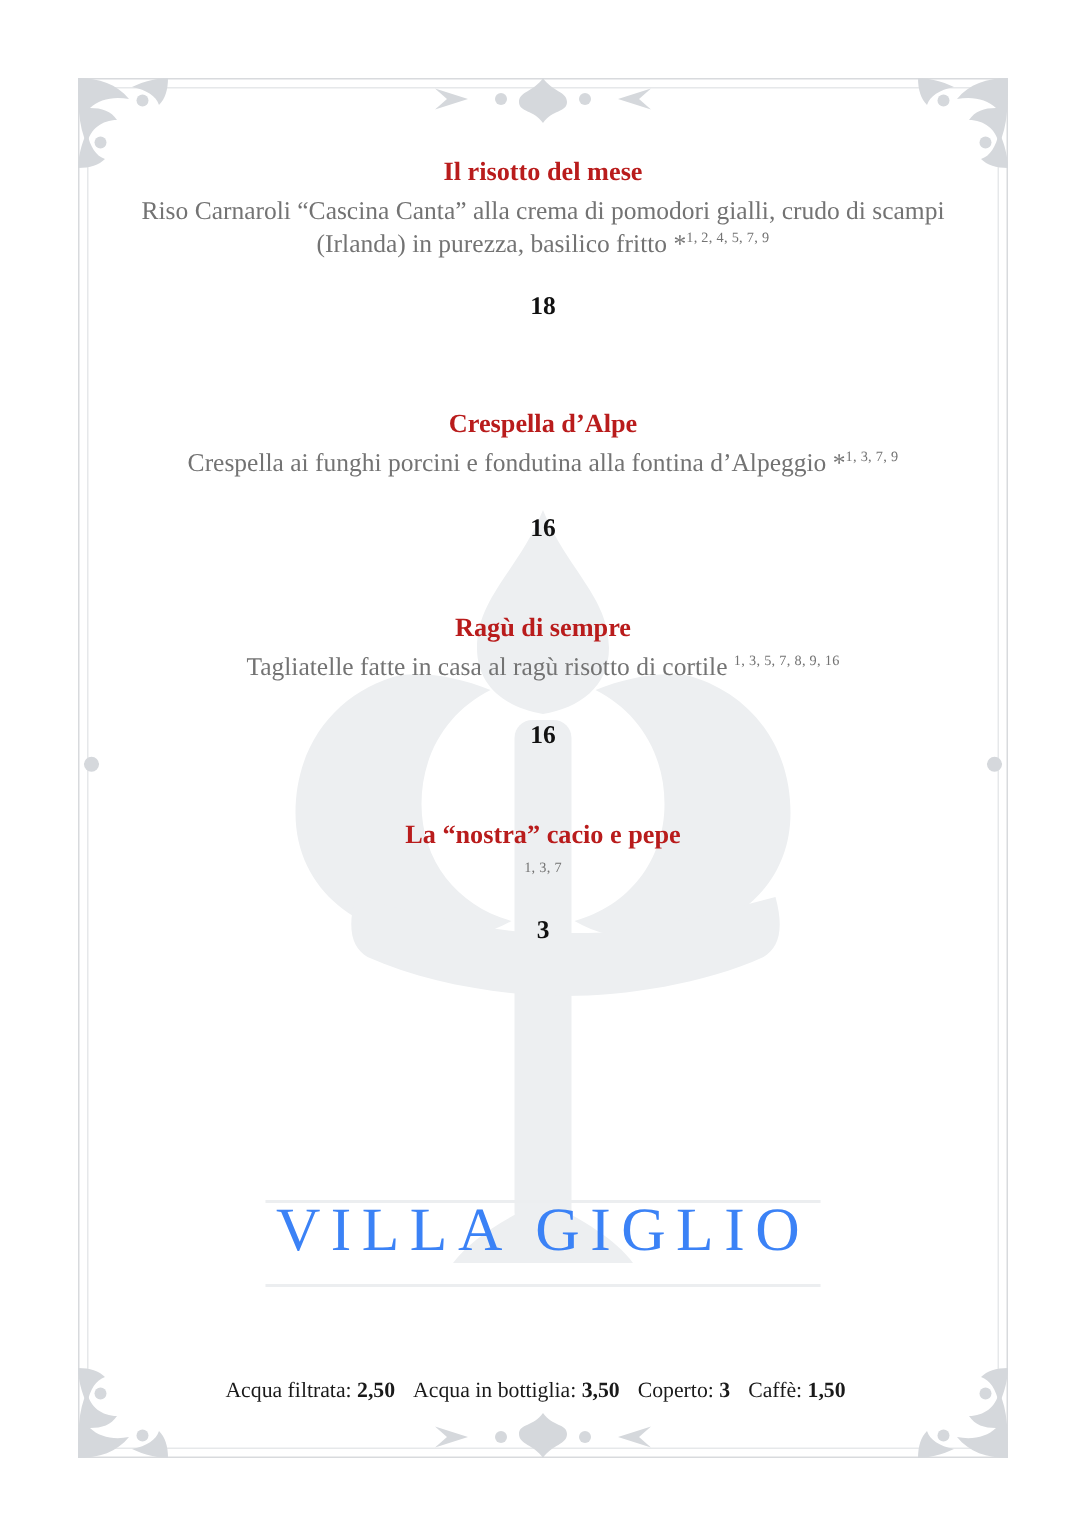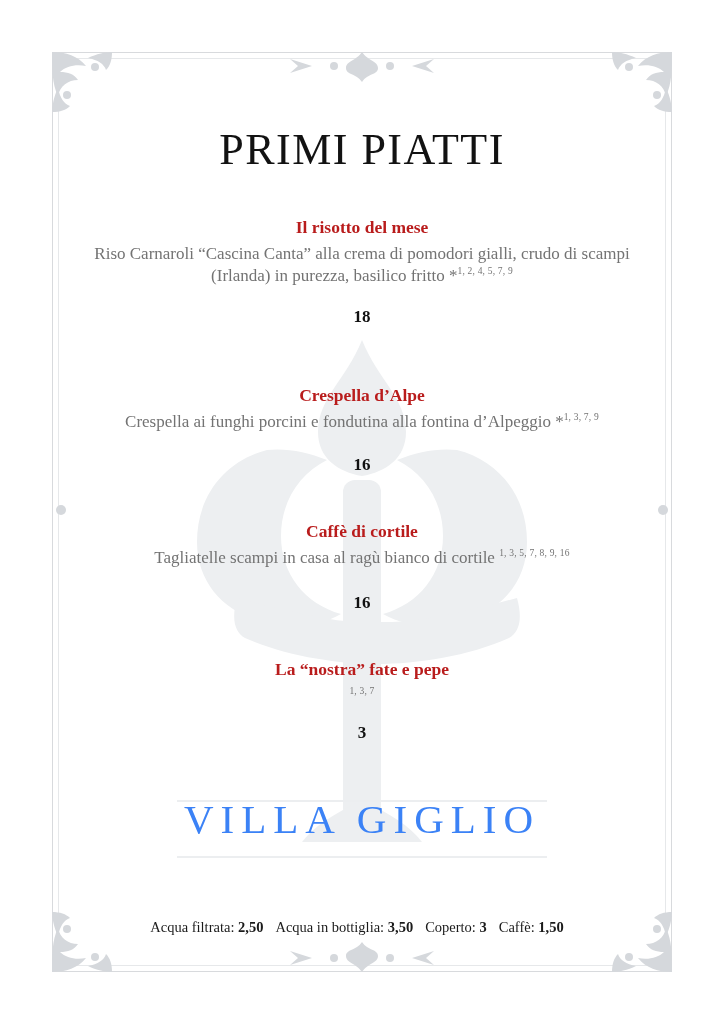--- a/index.html
+++ b/index.html
@@ -267,44 +267,43 @@
       </svg>
   </div>
   <div class="edge-orn right">
     <svg width="22" height="90" viewBox="0 0 22 90">
         <circle cx="11" cy="45" r="5" fill="#d5d8dc"></circle>
       </svg>
   </div>
 
   <div class="content">
 
-    <h1 class="menu-title">PRIMI PIATTI</h1>
 
     <div class="dishes">
 
       <div class="dish d1">
         <div class="dish-name">Il risotto del mese</div>
         <div class="dish-desc"><span>Riso Carnaroli “Cascina Canta” alla crema di pomodori gialli, crudo di scampi (Irlanda) in purezza, basilico fritto *</span><span class="allerg">1, 2, 4, 5, 7, 9</span></div>
         <div class="dish-price">18</div>
       </div>
 
       <div class="dish d2">
         <div class="dish-name">Crespella d’Alpe</div>
         <div class="dish-desc"><span>Crespella ai funghi porcini e fondutina alla fontina d’Alpeggio *</span><span class="allerg">1, 3, 7, 9</span></div>
         <div class="dish-price">16</div>
       </div>
 
       <div class="dish d3">
-        <div class="dish-name">Caffè di cortile</div>
-        <div class="dish-desc"><span>Tagliatelle scampi in casa al ragù bianco di cortile</span> <span class="allerg">1, 3, 5, 7, 8, 9, 16</span></div>
+        <div class="dish-name">Ragù di sempre</div>
+        <div class="dish-desc"><span>Tagliatelle fatte in casa al ragù risotto di cortile</span> <span class="allerg">1, 3, 5, 7, 8, 9, 16</span></div>
         <div class="dish-price">16</div>
       </div>
 
       <div class="dish d4">
-        <div class="dish-name">La “nostra” fate e pepe</div>
+        <div class="dish-name">La “nostra” cacio e pepe</div>
         <div class="dish-desc"><span class="allerg">1, 3, 7</span></div>
         <div class="dish-price">3</div>
       </div>
 
     </div>
 
     <div class="footer-note">
       <span class="fn-item"><span>Acqua filtrata:</span> <b>2,50</b></span><span class="fn-item"><span>Acqua in bottiglia:</span> <b>3,50</b></span><span class="fn-item"><span>Coperto:</span> <b>3</b></span><span class="fn-item"><span>Caffè:</span> <b>1,50</b></span>
     </div>
 

